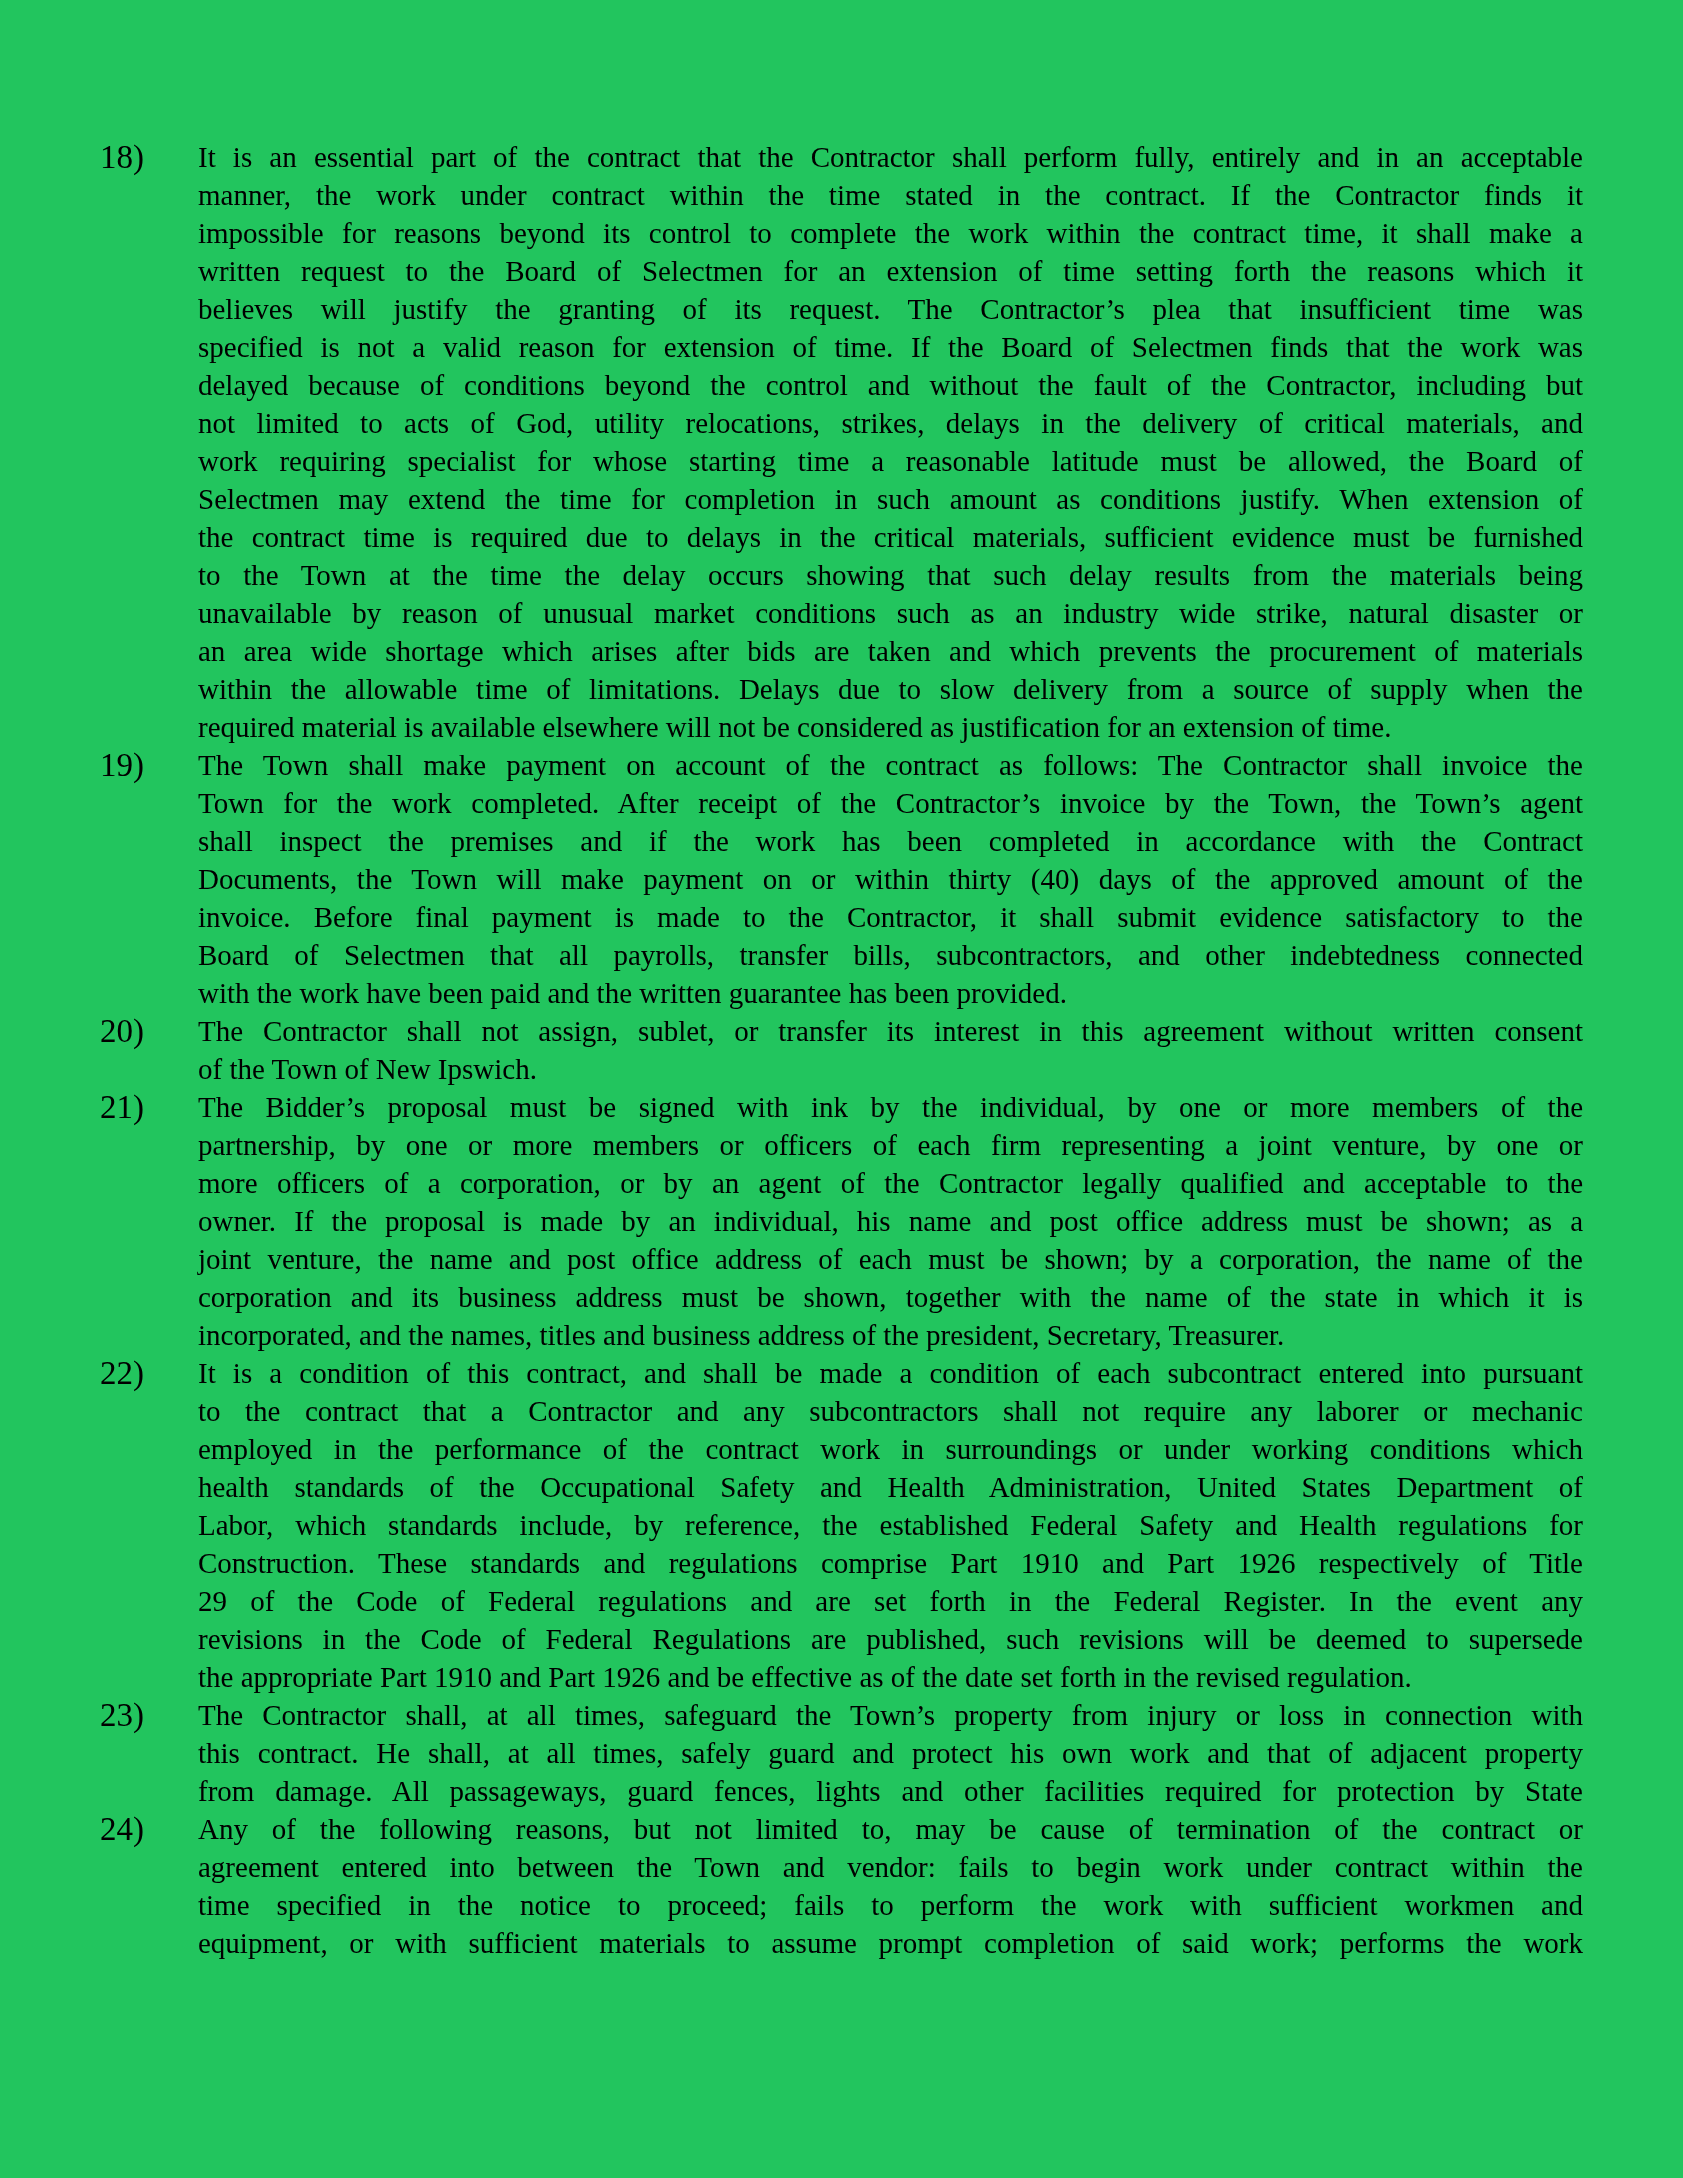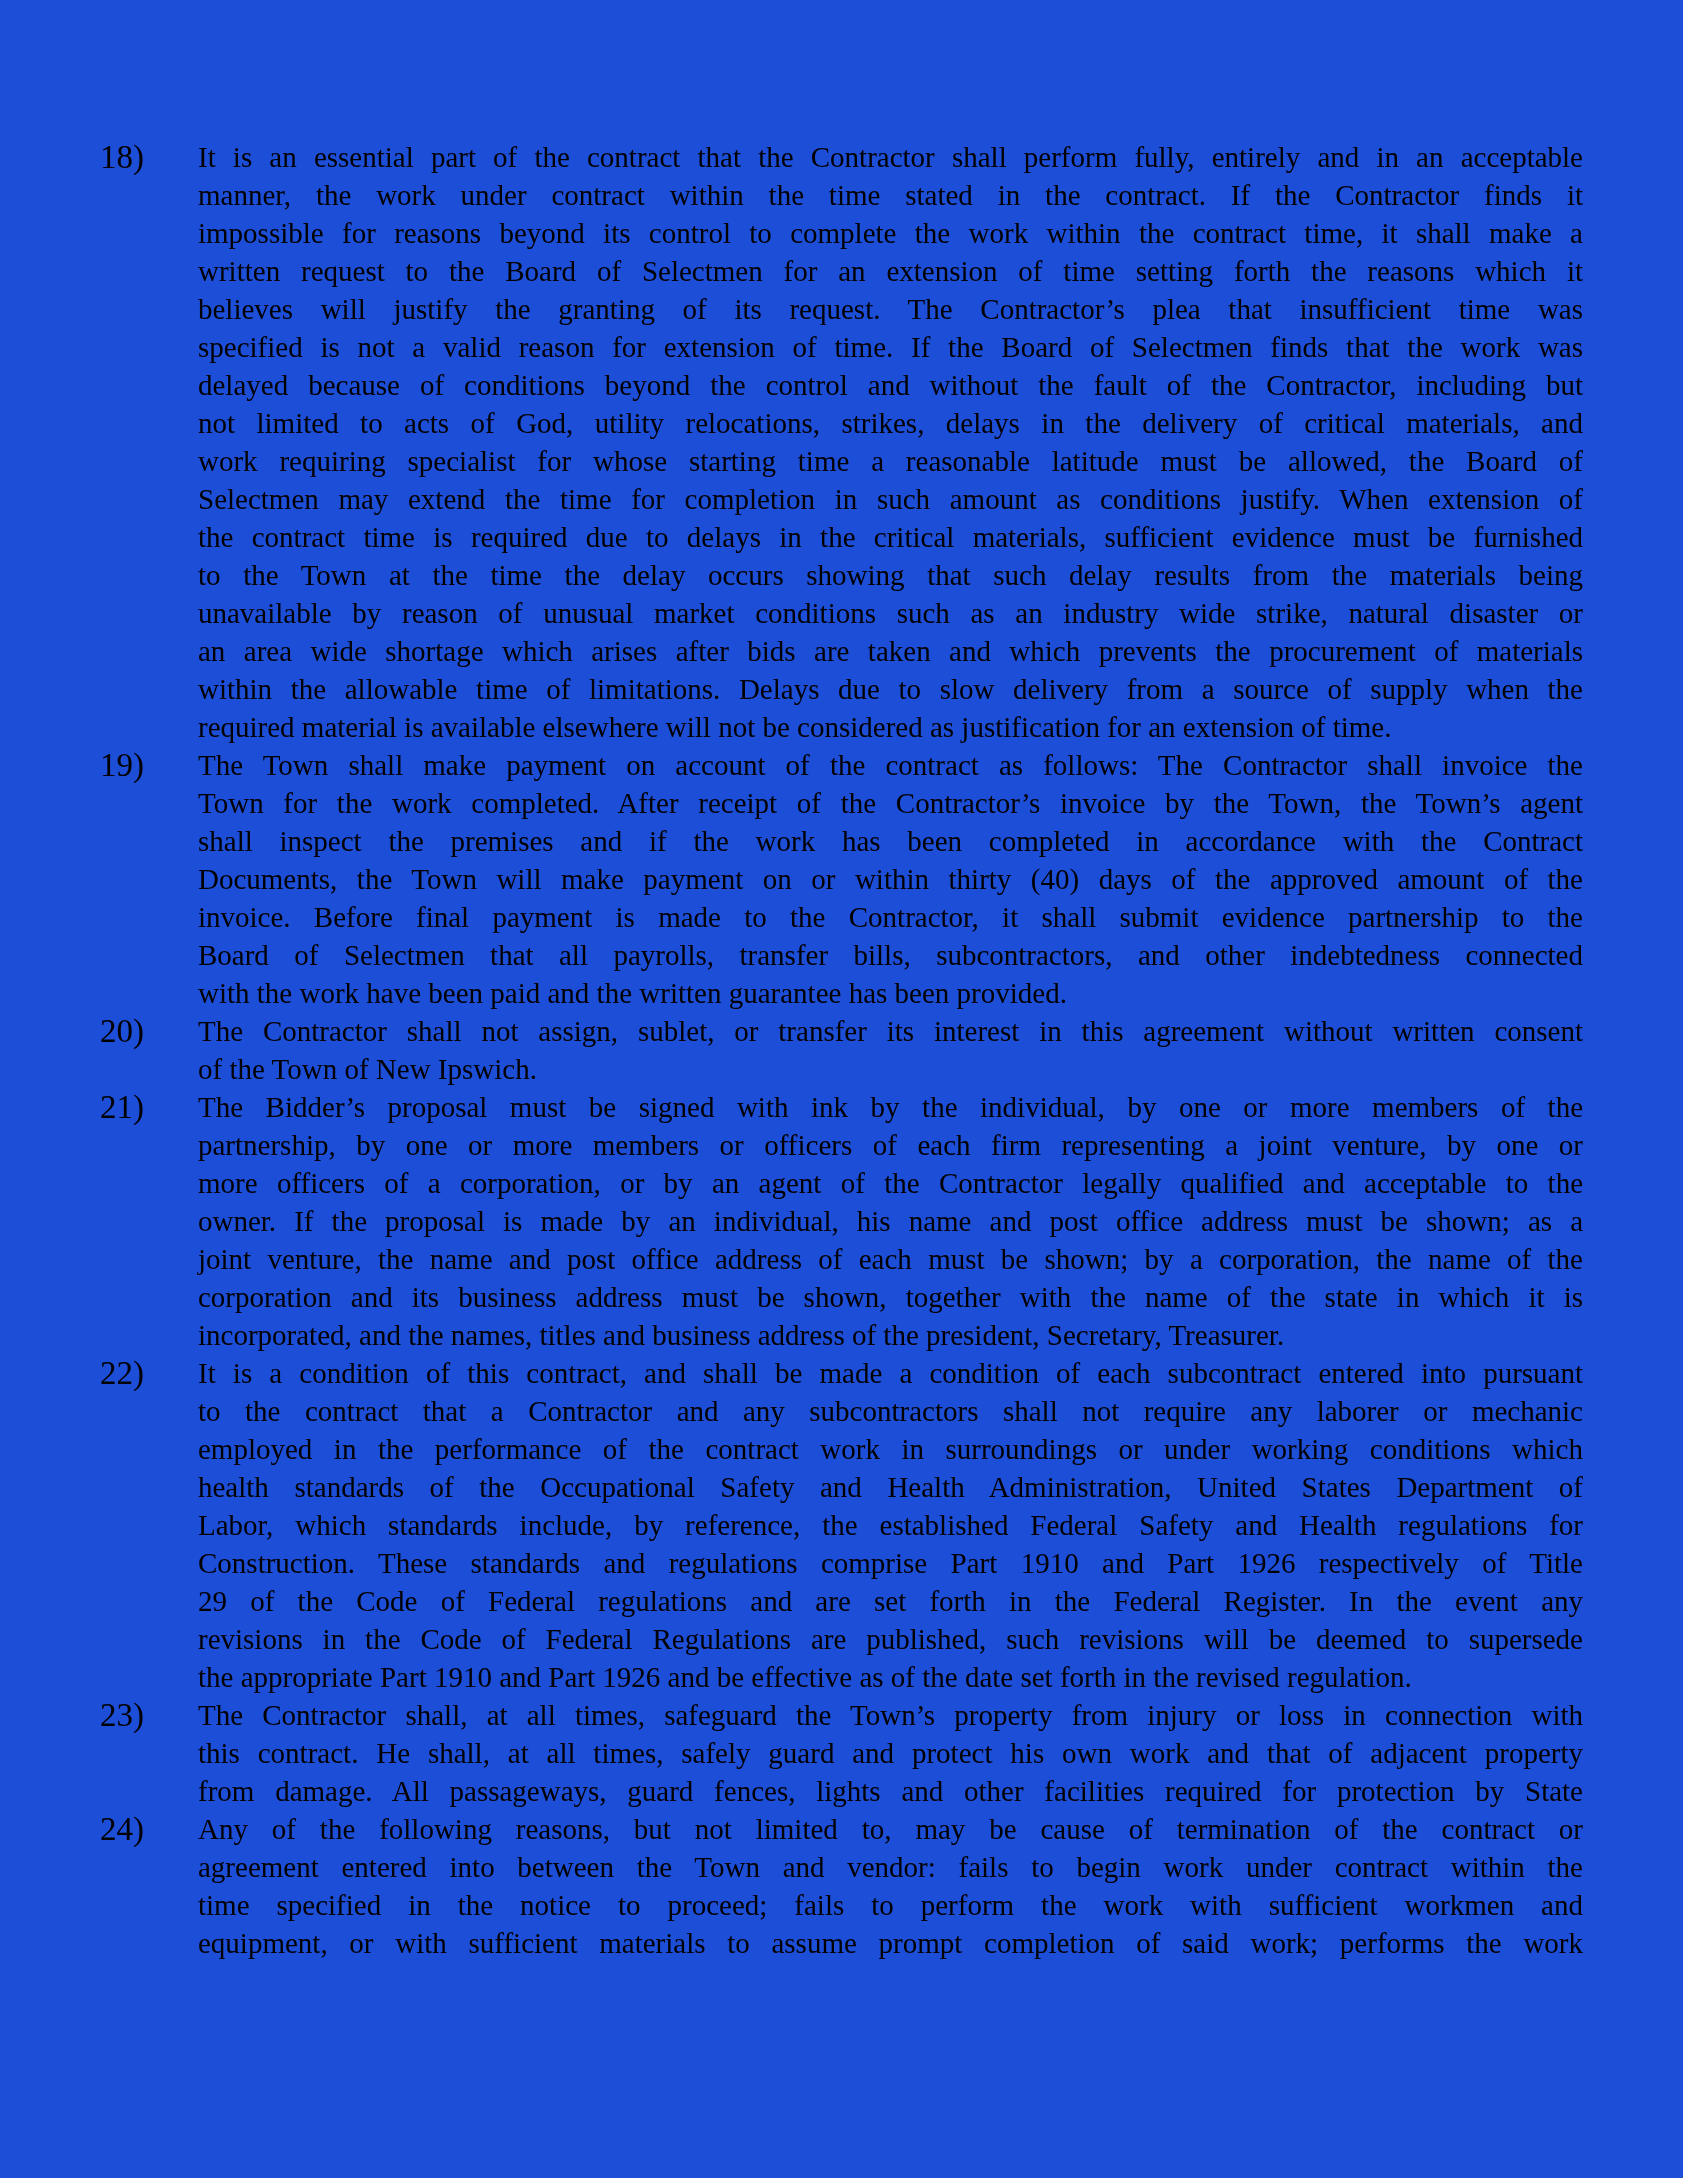--- a/index.html
+++ b/index.html
@@ -14,21 +14,21 @@
       overflow: hidden;
       font-family: "Liberation Serif", "DejaVu Serif", serif;
       color: #000000;
     }
     .page {
       position: absolute;
       left: 0;
       top: 0;
       width: 1683px;
       height: 2178px;
-      background: #1d4ed8;
+      background: #22c55e;
     }
     .items {
       position: absolute;
       left: 0;
       top: 138px;
       width: 1683px;
     }
     .item {
       position: relative;
       width: 1683px;
@@ -95,21 +95,21 @@
           <div class="line last"><span class="line-inner">required material is available elsewhere will not be considered as justification for an extension of time.</span></div>
         </div>
       </div>
       <div class="item">
         <div class="item-number">19)</div>
         <div class="item-body">
           <div class="line"><span class="line-inner">The Town shall make payment on account of the contract as follows:  The Contractor shall invoice the</span></div>
           <div class="line"><span class="line-inner">Town for the work completed.  After receipt of the Contractor’s invoice by the Town, the Town’s agent</span></div>
           <div class="line"><span class="line-inner">shall inspect the premises and if the work has been completed in accordance with the Contract</span></div>
           <div class="line"><span class="line-inner">Documents, the Town will make payment on or within thirty (40) days of the approved amount of the</span></div>
-          <div class="line"><span class="line-inner">invoice.  Before final payment is made to the Contractor, it shall submit evidence partnership to the</span></div>
+          <div class="line"><span class="line-inner">invoice.  Before final payment is made to the Contractor, it shall submit evidence satisfactory to the</span></div>
           <div class="line"><span class="line-inner">Board of Selectmen that all payrolls, transfer bills, subcontractors, and other indebtedness connected</span></div>
           <div class="line last"><span class="line-inner">with the work have been paid and the written guarantee has been provided.</span></div>
         </div>
       </div>
       <div class="item">
         <div class="item-number">20)</div>
         <div class="item-body">
           <div class="line"><span class="line-inner">The Contractor shall not assign, sublet, or transfer its interest in this agreement without written consent</span></div>
           <div class="line last"><span class="line-inner">of the Town of New Ipswich.</span></div>
         </div>

